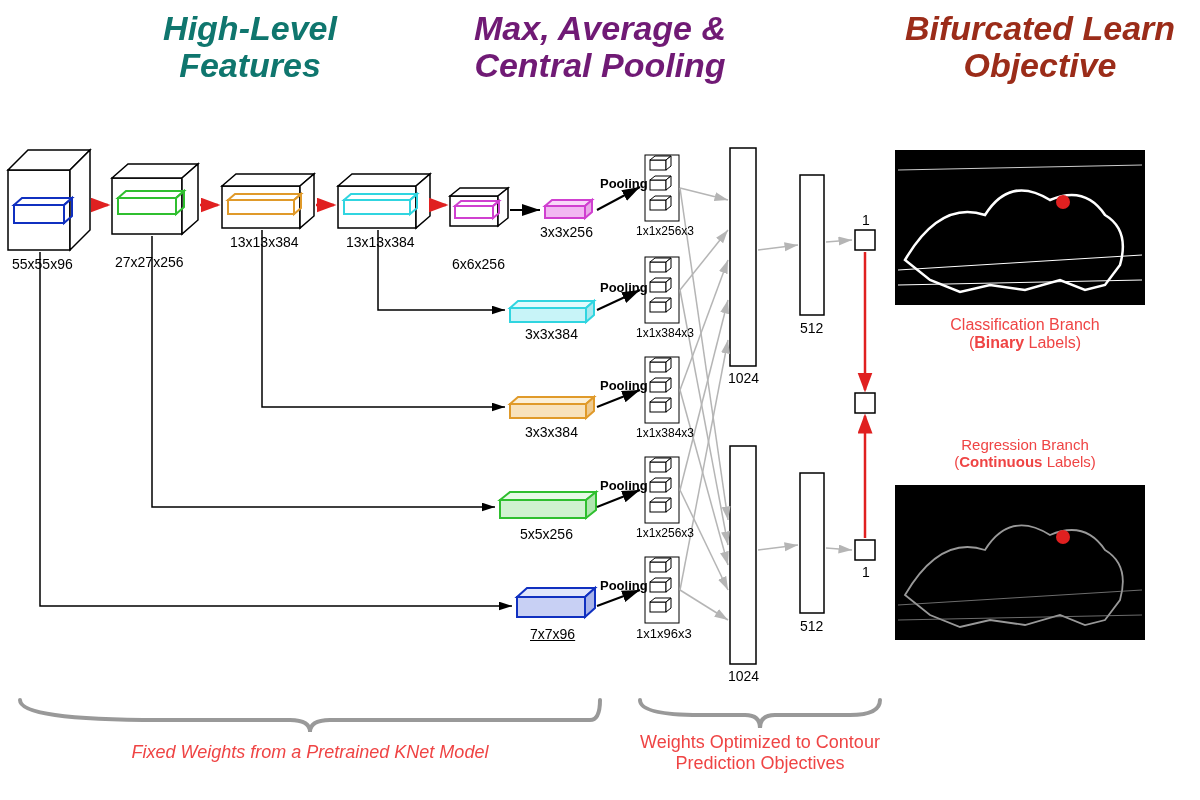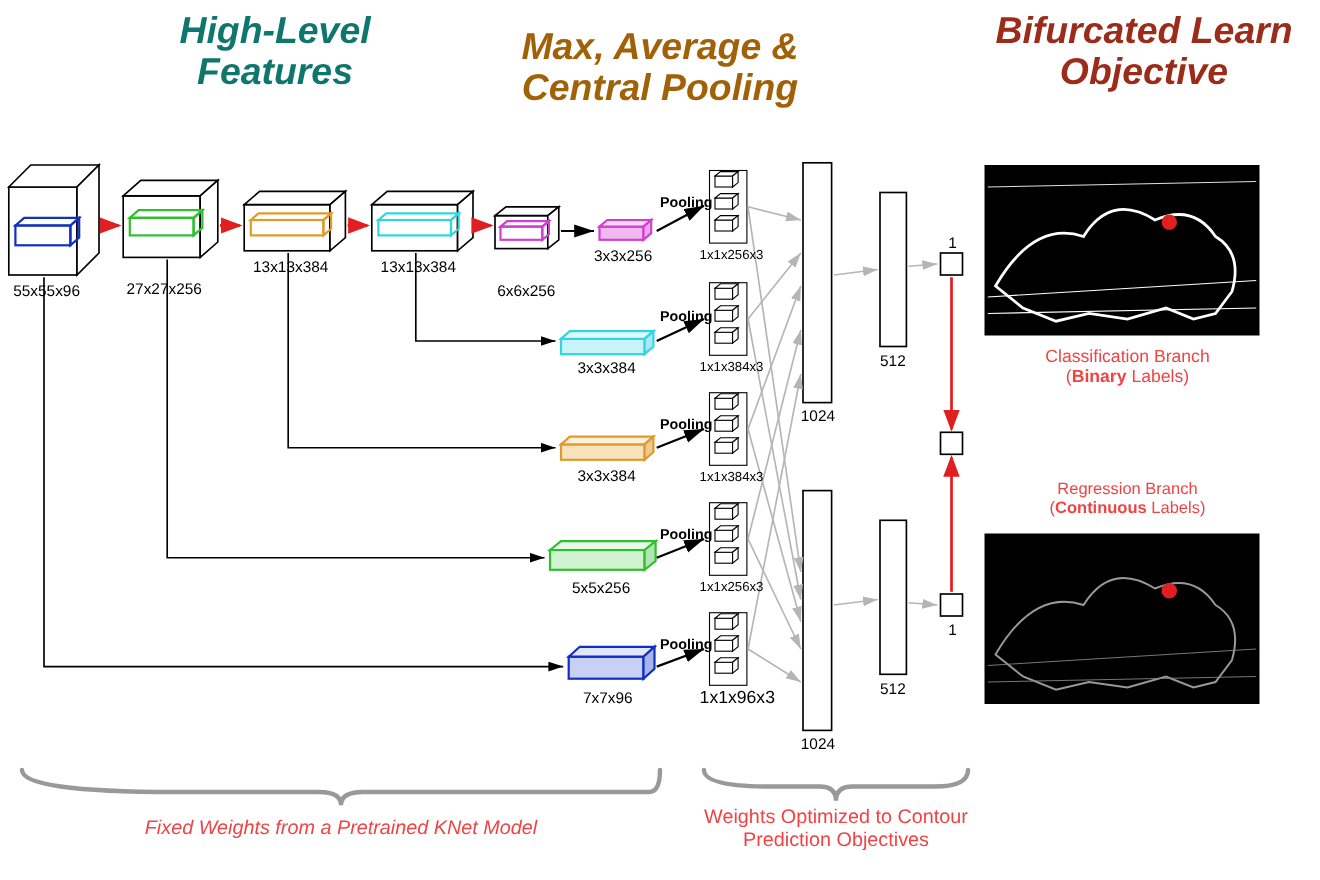--- a/index.html
+++ b/index.html
@@ -36,21 +36,21 @@
     font-weight: bold;
     font-size: 13px;
   }
 </style>
 </head>
 <body>
 
 <div class="hdr" style="left:100px; top:10px; width:300px; color:#0f766e;">
   <span>High-Level<br>Features</span>
 </div>
-<div class="hdr" style="left:420px; top:25px; width:360px; color:#a16207;">
+<div class="hdr" style="left:420px; top:10px; width:360px; color:#701a75;">
   <span>Max, Average &amp;<br>Central Pooling</span>
 </div>
 <div class="hdr" style="left:870px; top:10px; width:340px; color:#9b2c19;">
   <span>Bifurcated Learn<br>Objective</span>
 </div>
 
 <svg width="1200" height="800">
   <defs>
     <marker id="redArrow" markerWidth="8" markerHeight="8" refX="7" refY="3" orient="auto">
       <path d="M0,0 L8,3 L0,6 Z" fill="#e02020"></path>
@@ -321,33 +321,33 @@
 <div class="lbl" style="left:12px; top:256px;">55x55x96</div>
 <div class="lbl" style="left:115px; top:224px;margin-top:30px;">27x27x256</div>
 <div class="lbl" style="left:230px; top:234px;">13x13x384</div>
 <div class="lbl" style="left:346px; top:234px;">13x13x384</div>
 <div class="lbl" style="left:452px; top:232px;margin-top:24px;">6x6x256</div>
 
 <div class="lbl" style="left:540px; top:224px;">3x3x256</div>
 <div class="lbl" style="left:525px; top:326px;">3x3x384</div>
 <div class="lbl" style="left:525px; top:424px;">3x3x384</div>
 <div class="lbl" style="left:520px; top:526px;">5x5x256</div>
-<div class="lbl" style="left:530px; top:626px;">7x7x96</div>
+<div class="lbl" style="left:530px; top:626px;text-decoration:underline;">7x7x96</div>
 
 <div class="lbl pool" style="left:600px; top:176px;">Pooling</div>
 <div class="lbl pool" style="left:600px; top:280px;">Pooling</div>
 <div class="lbl pool" style="left:600px; top:378px;">Pooling</div>
 <div class="lbl pool" style="left:600px; top:478px;">Pooling</div>
 <div class="lbl pool" style="left:600px; top:578px;">Pooling</div>
 
 <div class="lbl" style="left:636px; top:224px; font-size:12px;">1x1x256x3</div>
 <div class="lbl" style="left:636px; top:326px; font-size:12px;">1x1x384x3</div>
 <div class="lbl" style="left:636px; top:426px; font-size:12px;">1x1x384x3</div>
 <div class="lbl" style="left:636px; top:526px; font-size:12px;">1x1x256x3</div>
-<div class="lbl" style="left:636px; top:626px; font-size:16px;">1x1x96x3</div>
+<div class="lbl" style="left:636px; top:626px; font-size:13px;">1x1x96x3</div>
 
 <div class="lbl" style="left:728px; top:370px;">1024</div>
 <div class="lbl" style="left:800px; top:320px;">512</div>
 <div class="lbl" style="left:862px; top:212px;">1</div>
 
 <div class="lbl" style="left:728px; top:668px;">1024</div>
 <div class="lbl" style="left:800px; top:618px;">512</div>
 <div class="lbl" style="left:862px; top:564px;">1</div>
 
 <div class="cap" style="left:920px; top:316px; width:210px; font-size:16px;">

